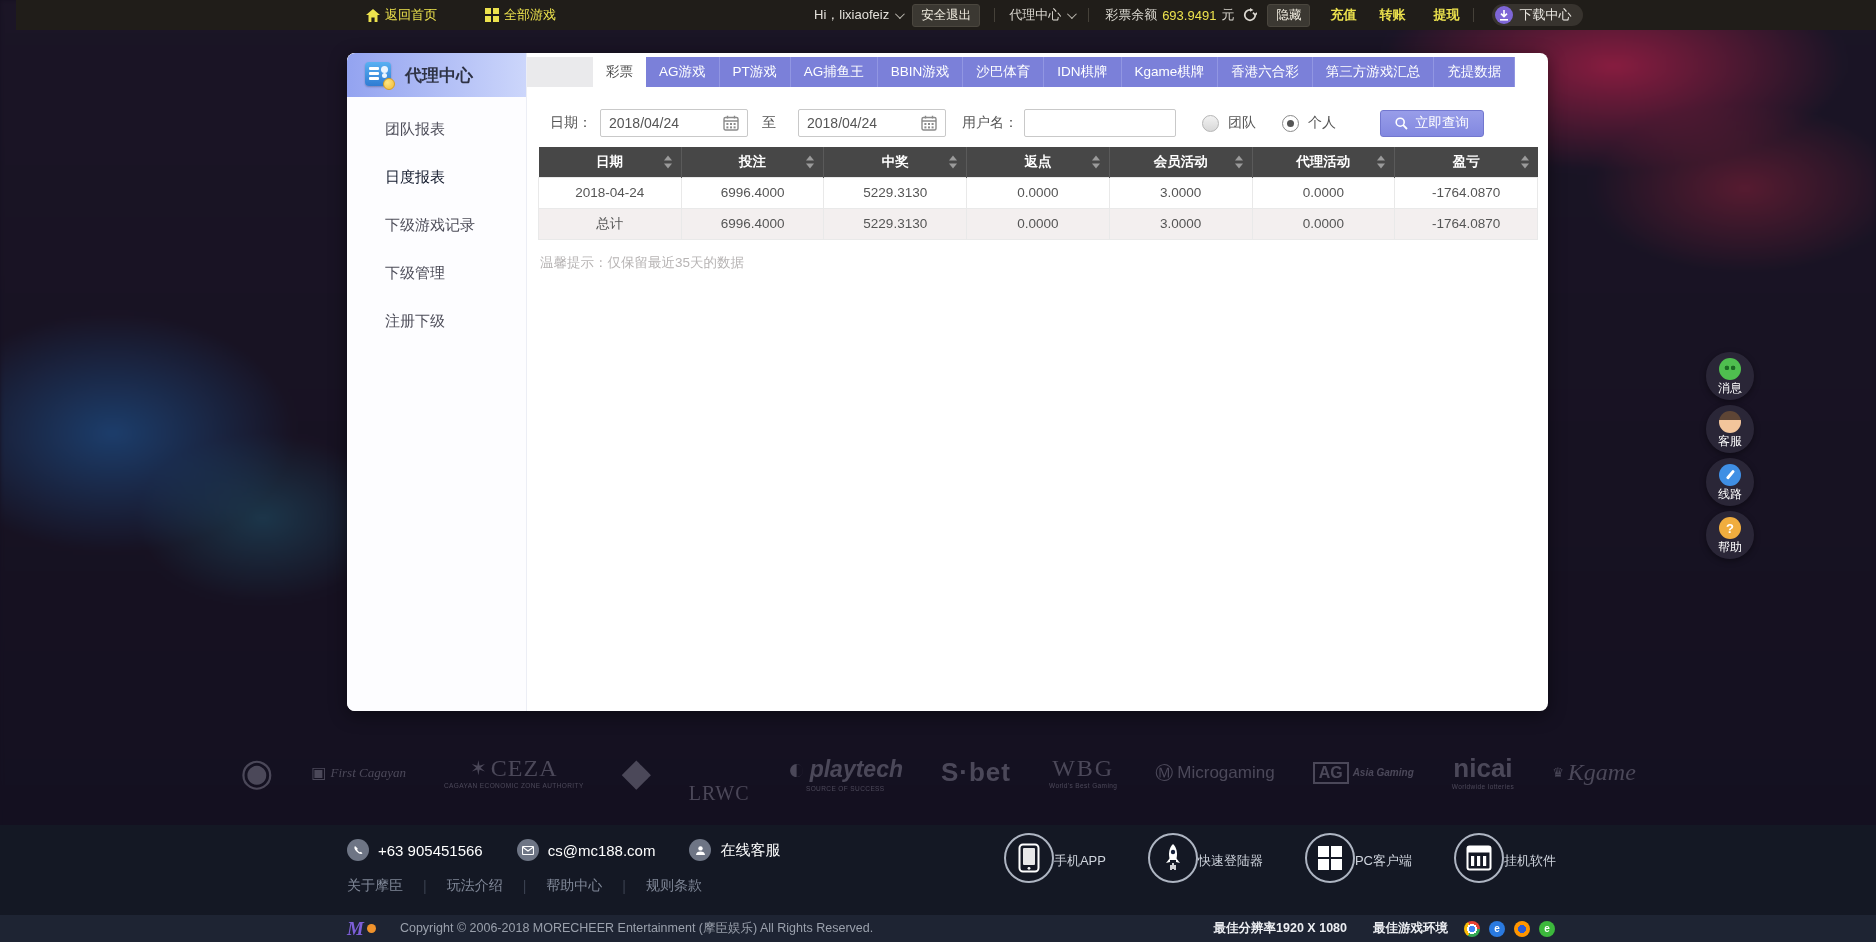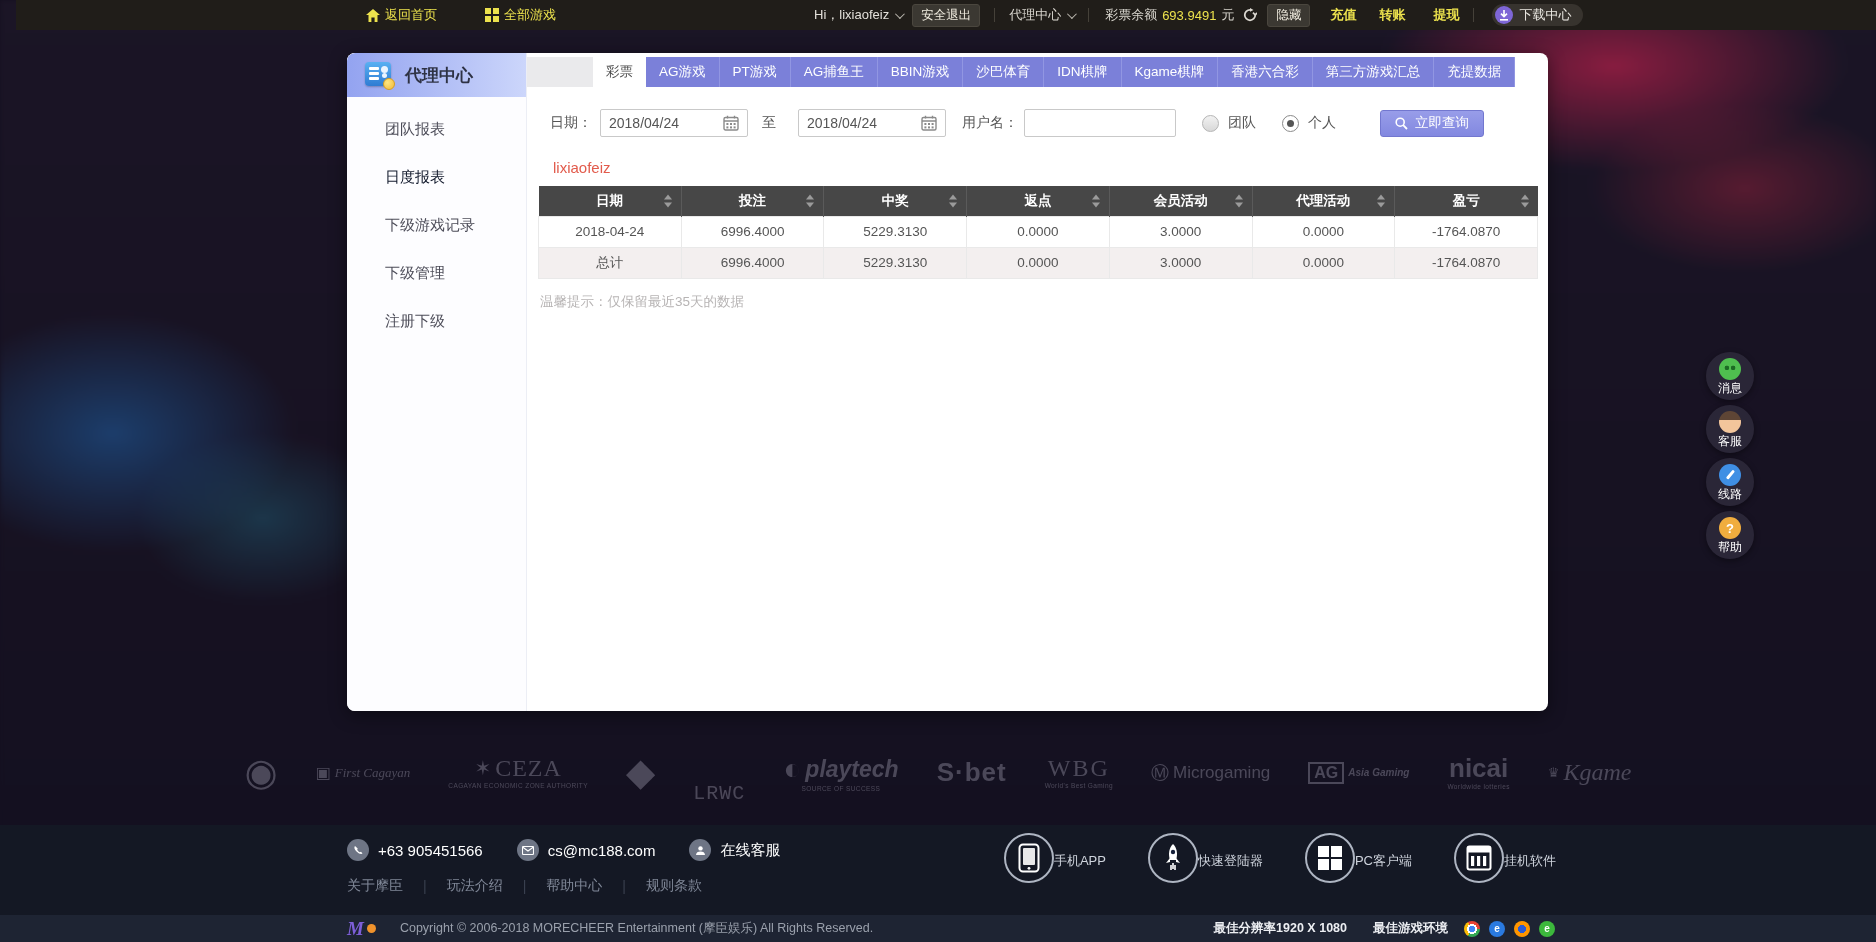--- a/index.html
+++ b/index.html
@@ -136,21 +136,21 @@
   .logo { color:#97швa8; color:#9794a6; opacity:.42; display:flex; flex-direction:column;
     align-items:center; line-height:1.05; text-align:center; }
   .logo .lg-row { display:flex; align-items:center; gap:4px; }
   .logo .glyph { font-size:30px; }
   .logo .sub { font-size:6.5px; margin-top:2px; letter-spacing:.4px; }
   .logo.seal .glyph, .logo.crest .glyph { font-size:38px; }
   .logo.script .txt { font-style:italic; font-size:13px; font-family:"Liberation Serif",serif; }
   .logo.script .glyph { font-size:16px; }
   .logo.ceza .txt { font-family:"Liberation Serif",serif; font-size:24px; letter-spacing:1px; }
   .logo.ceza .glyph { font-size:20px; }
-  .logo.serif .txt { font-family:Liberation Mono, monospace; font-size:20px; letter-spacing:1px;margin-top:40px; }
+  .logo.serif .txt { font-family:Liberation Serif, serif; font-size:20px; letter-spacing:1px;margin-top:40px; }
   .logo.playtech .txt { font-style:italic; font-weight:bold; font-size:23px; }
   .logo.sbet .txt { font-size:26px; font-weight:bold; letter-spacing:1px; }
   .logo.wbg .txt { font-family:"Liberation Serif",serif; font-size:24px; letter-spacing:2px; }
   .logo.micro .txt { font-size:17px; }
   .logo.micro .glyph { font-size:18px; }
   .logo.ag .glyph { font-size:16px; font-weight:bold; border:2px solid #9794a6; padding:1px 4px; }
   .logo.ag .txt { font-size:10px; font-style:italic; font-weight:bold; text-align:left; }
   .logo.nicai .txt { font-size:26px; font-weight:bold; }
   .logo.kgame .txt { font-style:italic; font-size:24px; font-family:"Liberation Serif",serif; }
   .logo.kgame .glyph { font-size:13px; }
@@ -330,21 +330,20 @@
       </div>
       <button class="search-btn">
         <svg width="13" height="13" viewBox="0 0 13 13">
           <circle cx="5.2" cy="5.2" r="4" fill="none" stroke="#fff" stroke-width="1.6"></circle>
           <line x1="8.2" y1="8.2" x2="12" y2="12" stroke="#fff" stroke-width="1.8"></line>
         </svg>
         <span>立即查询</span>
       </button>
     </div>
 
-    <div class="uname-red">lixiaofeiz</div>
 
     <table class="report">
       <thead>
           <tr id="report-head-row">
             <th><span class="lbl">日期</span><span class="sort">
                 <i class="up"></i>
                 <i class="dn"></i>
               </span></th>
             <th><span class="lbl">投注</span><span class="sort">
                 <i class="up"></i>

